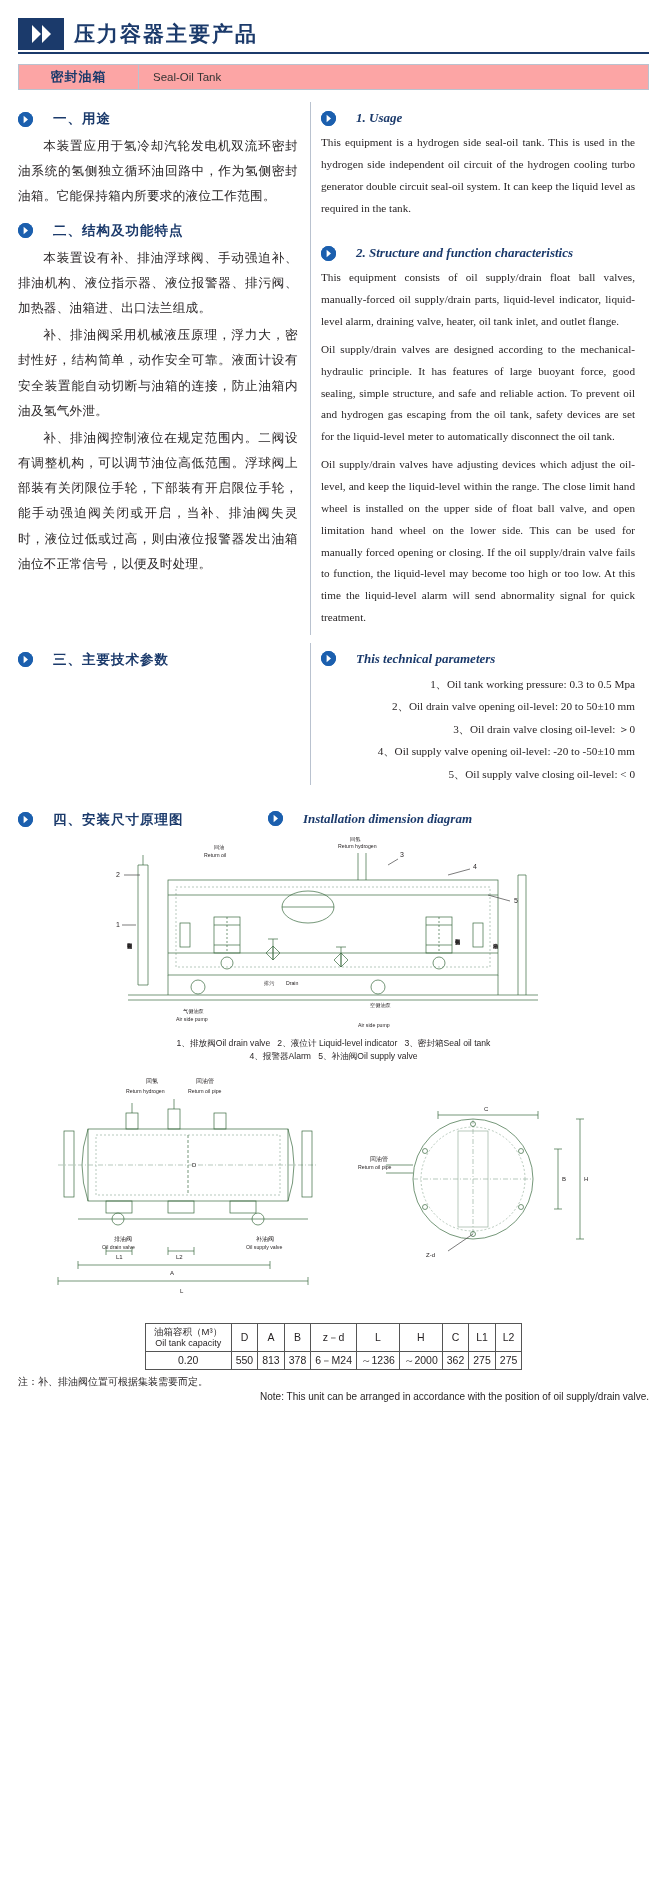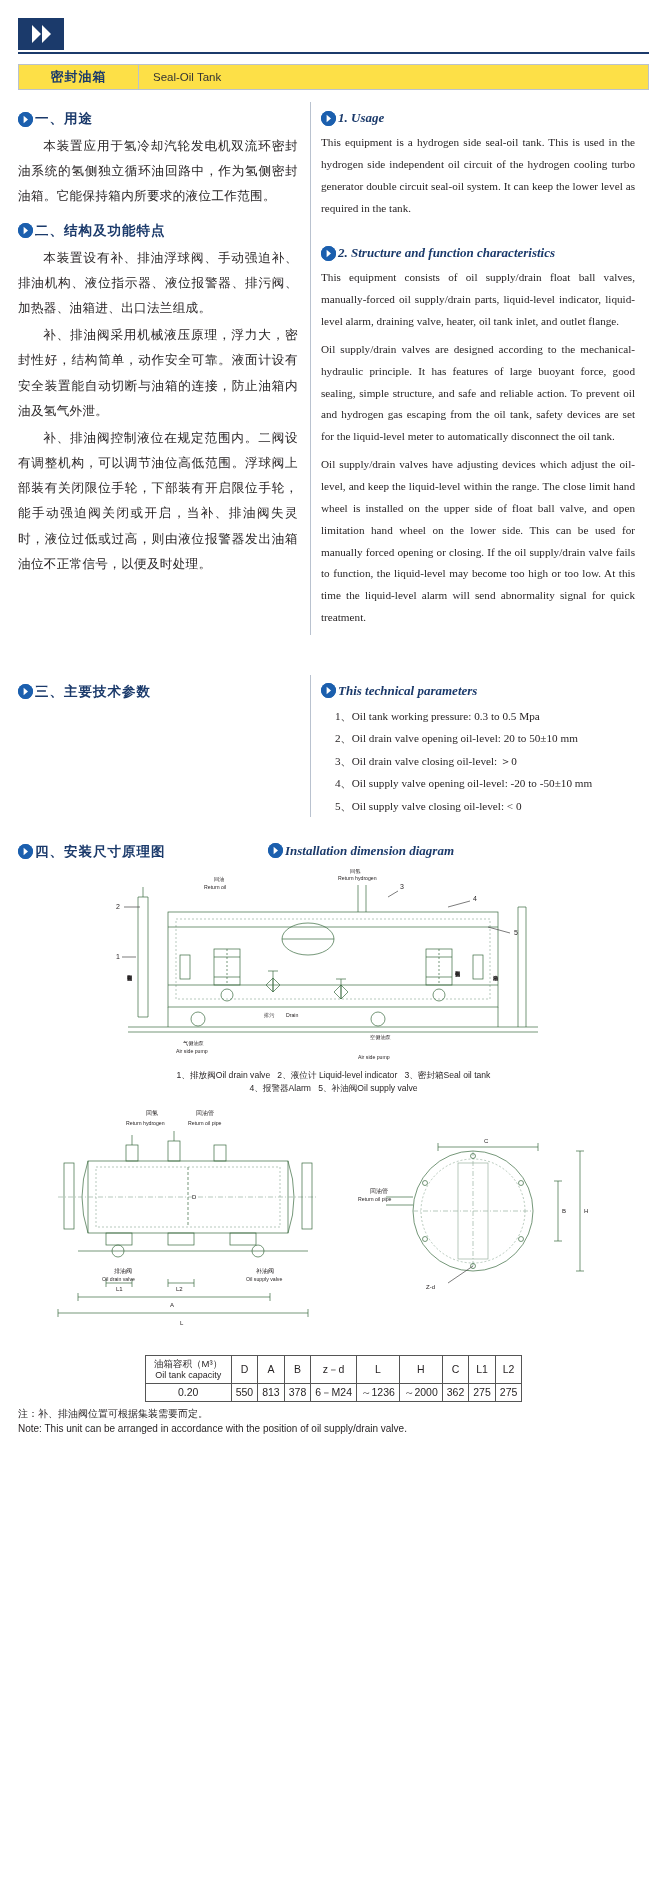--- a/index.html
+++ b/index.html
@@ -51,21 +51,21 @@
     background: #1b3a6b;
   }
 
   
   .subbar {
     margin: 10px 18px 0 18px;
     border: 1px solid #b9c2cf;
     height: 26px;
     display: flex;
     align-items: stretch;
-    background: #fde047;
+    background: #fca5a5;
   }
   .subbar-cn {
     width: 120px;
     display: flex; align-items: center; justify-content: center;
     font-size: 13px; font-weight: bold; color: #1b3a6b;
     letter-spacing: 1px;
     border-right: 1px solid #b9c2cf;
   }
   .subbar-en {
     display: flex; align-items: center;
@@ -77,21 +77,21 @@
   
   .cols {
     margin: 12px 18px 0 18px;
     display: flex;
     gap: 0;
   }
   .col-left { width: 292px; padding-right: 12px; }
   .col-right { width: 325px; padding-left: 10px; }
 
   .sec-head {
-    display: flex; align-items: center; gap: 2px;
+    display: flex; align-items: center; gap: 20px;
     margin: 8px 0 6px 0;
   }
   .chev {
     width: 15px; height: 15px; border-radius: 50%;
     background: #1b5fae;
     color: #fff; flex: 0 0 auto;
     display: flex; align-items: center; justify-content: center;
     font-size: 9px; line-height: 1;
   }
   .chev svg { display:block; }
@@ -162,34 +162,35 @@
     line-height: 1.25;
   }
   table.spec th.first { width: 86px; text-align:center; font-size:9.5px; }
   table.spec td.firstv { font-size: 10.5px; }
   .note {
     margin: 4px 18px 0 18px;
     font-size: 10px;
     line-height: 1.5;
     color: #231f20;
   }
-  .note .en { color: #231f20; }
+  .note .en { color: #231f20; text-align: right; }
 
   .cn-small { font-size: 9px; }
 </style>
 </head>
 <body>
 
 <div class="page">
 
   <div class="banner">
     <div class="banner-arrows">
       <span class="arw"></span>
         <span class="arw"></span>
     </div>
+    <div class="banner-title">压力容器主要产品</div>
     <div class="banner-rule"></div>
   </div>
 
   <div class="subbar">
     <div class="subbar-cn">密封油箱</div>
     <div class="subbar-en">Seal-Oil Tank</div>
   </div>
 
   <div class="cols">
 
@@ -222,38 +223,38 @@
     <div class="col-right vline">
       <div class="sec-head">
         <span class="chev">
           <svg width="15" height="15" viewBox="0 0 15 15">
               <circle cx="7.5" cy="7.5" r="7.5" fill="#1b5fae"></circle>
               <path d="M5.6 3.8 L10 7.5 L5.6 11.2 Z" fill="#ffffff"></path>
             </svg>
         </span>
         <span class="sec-title-en">1. Usage</span>
       </div>
-      <p class="p-en">This equipment is a hydrogen side seal-oil tank. This is used in the hydrogen side independent oil circuit of the hydrogen cooling turbo generator double circuit seal-oil system. It can keep the lower level as required in the tank.</p>
+      <p class="p-en">This equipment is a hydrogen side seal-oil tank. This is used in the hydrogen side independent oil circuit of the hydrogen cooling turbo generator double circuit seal-oil system. It can keep the liquid level as required in the tank.</p>
 
       <div class="sec-head" style="margin-top:26px;text-align:right;">
         <span class="chev">
           <svg width="15" height="15" viewBox="0 0 15 15">
               <circle cx="7.5" cy="7.5" r="7.5" fill="#1b5fae"></circle>
               <path d="M5.6 3.8 L10 7.5 L5.6 11.2 Z" fill="#ffffff"></path>
             </svg>
         </span>
         <span class="sec-title-en">2. Structure and function characteristics</span>
       </div>
       <p class="p-en">This equipment consists of oil supply/drain float ball valves, manually-forced oil supply/drain parts, liquid-level indicator, liquid-level alarm, draining valve, heater, oil tank inlet, and outlet flange.</p>
       <p class="p-en">Oil supply/drain valves are designed according to the mechanical-hydraulic principle. It has features of large buoyant force, good sealing, simple structure, and safe and reliable action. To prevent oil and hydrogen gas escaping from the oil tank, safety devices are set for the liquid-level meter to automatically disconnect the oil tank.</p>
       <p class="p-en">Oil supply/drain valves have adjusting devices which adjust the oil-level, and keep the liquid-level within the range. The close limit hand wheel is installed on the upper side of float ball valve, and open limitation hand wheel on the lower side. This can be used for manually forced opening or closing. If the oil supply/drain valve fails to function, the liquid-level may become too high or too low. At this time the liquid-level alarm will send abnormality signal for quick treatment.</p>
     </div>
   </div>
 
-  <div class="tech-row" style="margin-top:40px;">
+  <div class="tech-row" style="margin-top:8px;text-align:right;">
     <div class="tech-left">
       <div class="sec-head">
         <span class="chev">
           <svg width="15" height="15" viewBox="0 0 15 15">
               <circle cx="7.5" cy="7.5" r="7.5" fill="#1b5fae"></circle>
               <path d="M5.6 3.8 L10 7.5 L5.6 11.2 Z" fill="#ffffff"></path>
             </svg>
         </span>
         <span class="sec-title-cn">三、主要技术参数</span>
       </div>

